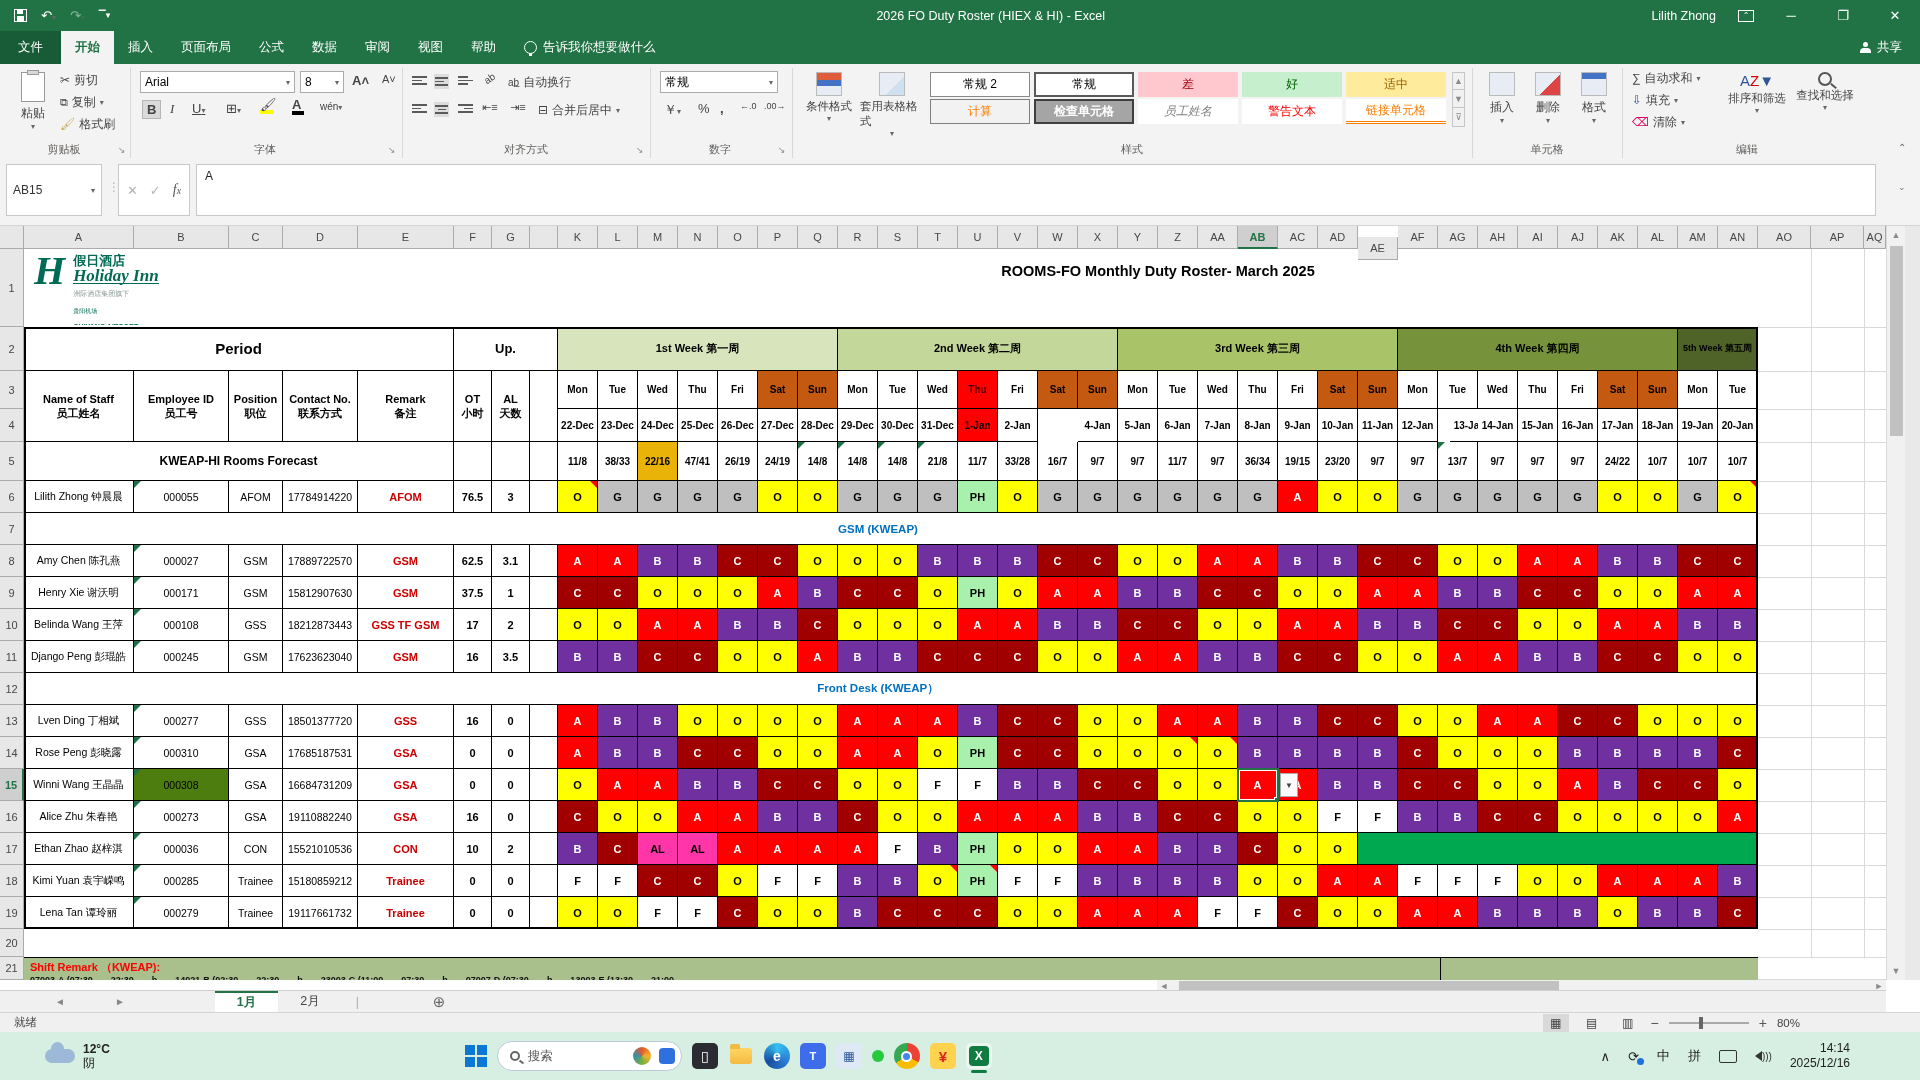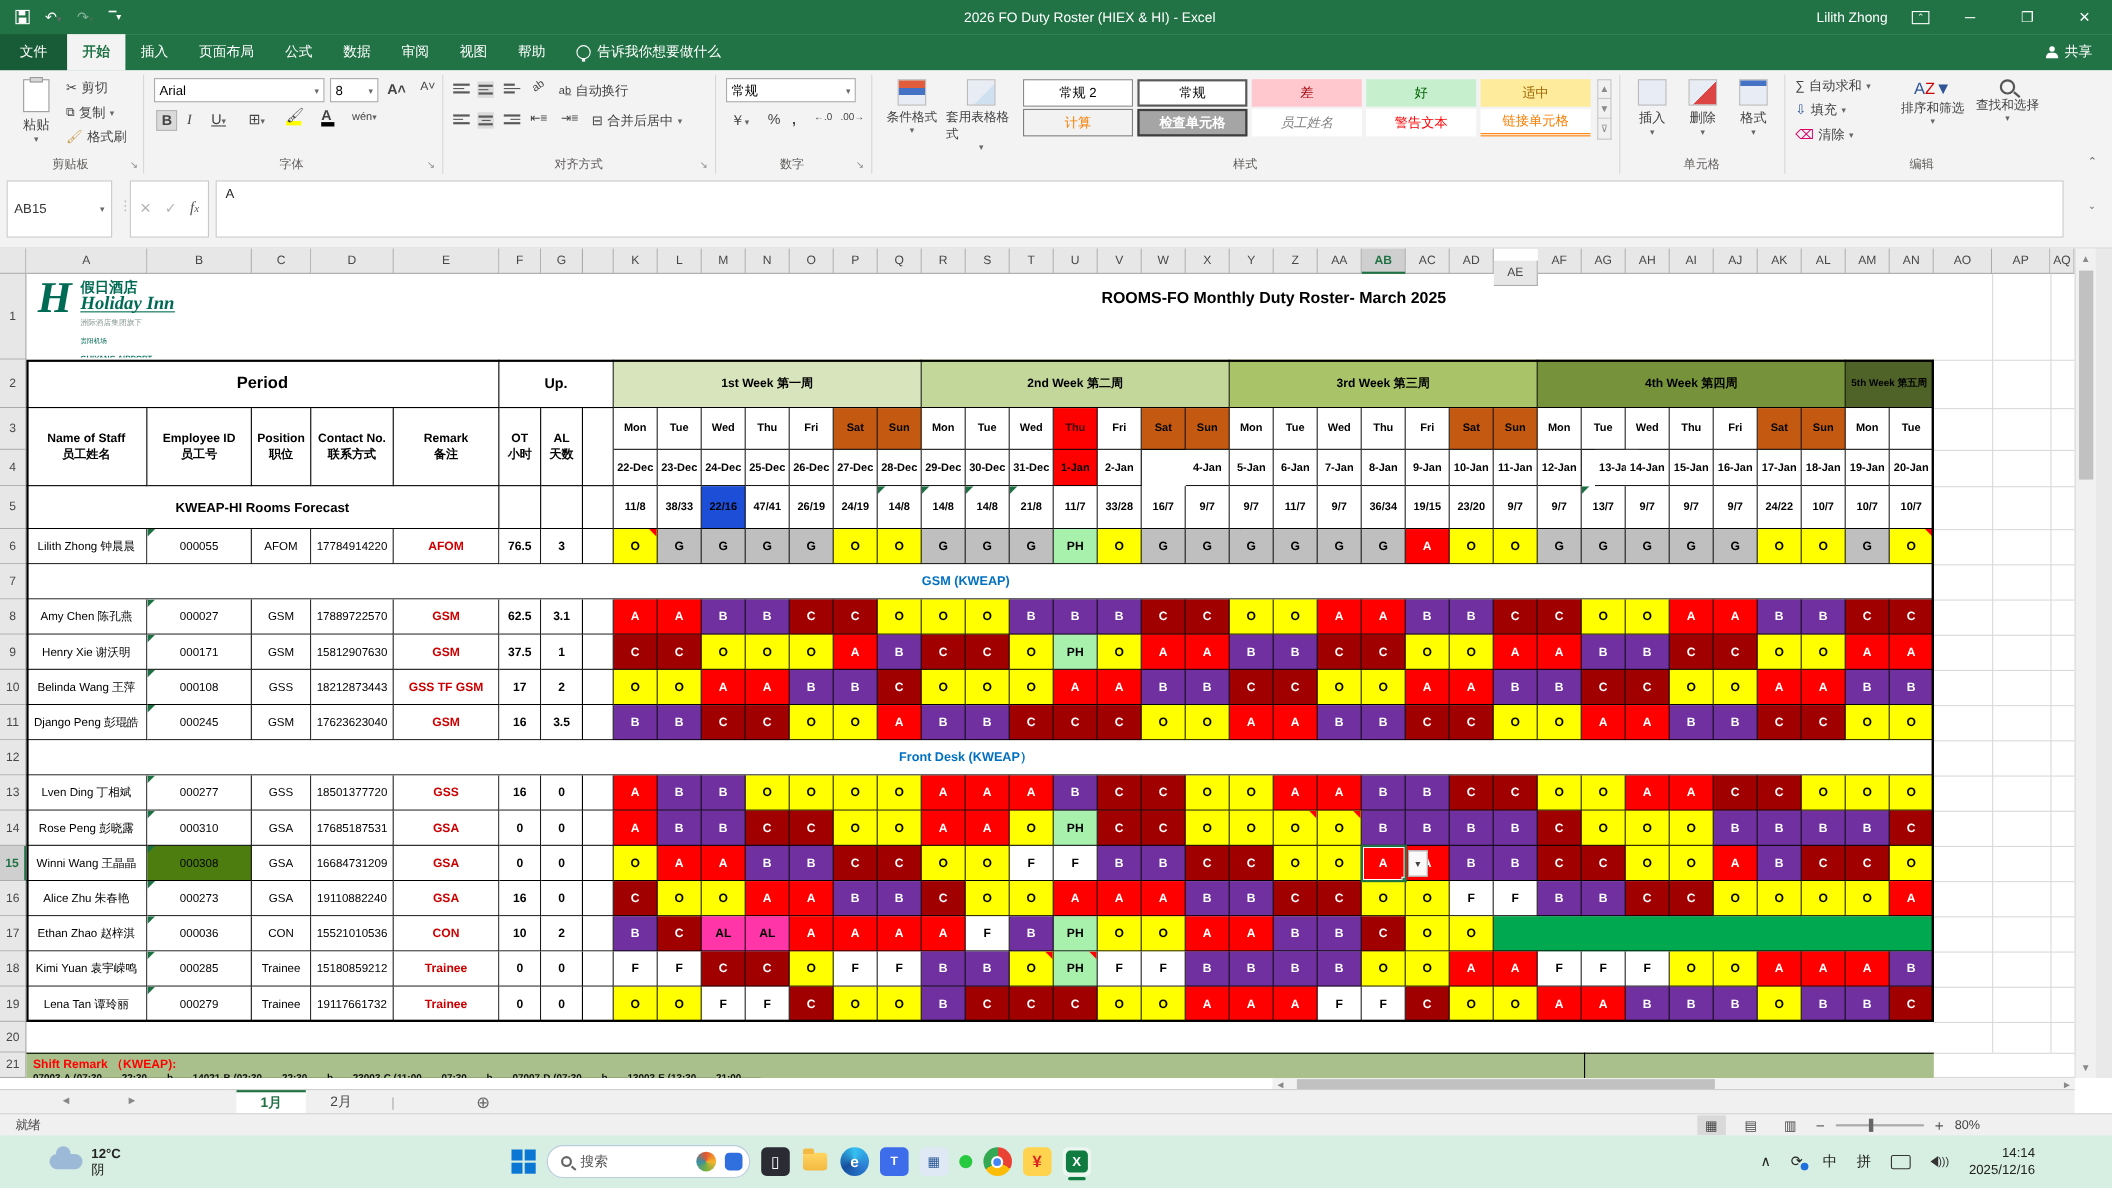--- a/index.html
+++ b/index.html
@@ -499,21 +499,21 @@
     <div class="cell bord" style="left: 1598px; top: 409px; width: 40px; height: 33px; font-weight: bold; font-size: 10px; background: rgb(255, 255, 255);">17-Jan</div>
     <div class="cell bord" style="left: 1638px; top: 409px; width: 40px; height: 33px; font-weight: bold; font-size: 10px; background: rgb(255, 255, 255);">18-Jan</div>
     <div class="cell bord" style="left: 1678px; top: 409px; width: 40px; height: 33px; font-weight: bold; font-size: 10px; background: rgb(255, 255, 255);">19-Jan</div>
     <div class="cell bord" style="left: 1718px; top: 409px; width: 40px; height: 33px; font-weight: bold; font-size: 10px; background: rgb(255, 255, 255);">20-Jan</div>
     <div class="cell bord" style="left: 24px; top: 442px; width: 430px; height: 39px; font-weight: bold; font-size: 12px;">KWEAP-HI Rooms Forecast</div>
     <div class="cell bord" style="left: 454px; top: 442px; width: 38px; height: 39px;"></div>
     <div class="cell bord" style="left: 492px; top: 442px; width: 38px; height: 39px;"></div>
     <div class="cell bord" style="left: 530px; top: 442px; width: 28px; height: 39px;"></div>
     <div class="cell bord" style="left: 558px; top: 442px; width: 40px; height: 39px; font-weight: bold; font-size: 10px; background: rgb(255, 255, 255);">11/8</div>
     <div class="cell bord" style="left: 598px; top: 442px; width: 40px; height: 39px; font-weight: bold; font-size: 10px; background: rgb(255, 255, 255);">38/33</div>
-    <div class="cell bord" style="left: 638px; top: 442px; width: 40px; height: 39px; font-weight: bold; font-size: 10px; background: #1d4ed8;">22/16</div>
+    <div class="cell bord" style="left: 638px; top: 442px; width: 40px; height: 39px; font-weight: bold; font-size: 10px; background: #eab308;">22/16</div>
     <div class="cell bord" style="left: 678px; top: 442px; width: 40px; height: 39px; font-weight: bold; font-size: 10px; background: rgb(255, 255, 255);">47/41</div>
     <div class="cell bord" style="left: 718px; top: 442px; width: 40px; height: 39px; font-weight: bold; font-size: 10px; background: rgb(255, 255, 255);">26/19</div>
     <div class="cell bord" style="left: 758px; top: 442px; width: 40px; height: 39px; font-weight: bold; font-size: 10px; background: rgb(255, 255, 255);">24/19</div>
     <div class="cell bord" style="left: 798px; top: 442px; width: 40px; height: 39px; font-weight: bold; font-size: 10px; background: rgb(255, 255, 255);">14/8<i class="flagtl"></i></div>
     <div class="cell bord" style="left: 838px; top: 442px; width: 40px; height: 39px; font-weight: bold; font-size: 10px; background: rgb(255, 255, 255);">14/8<i class="flagtl"></i></div>
     <div class="cell bord" style="left: 878px; top: 442px; width: 40px; height: 39px; font-weight: bold; font-size: 10px; background: rgb(255, 255, 255);">14/8<i class="flagtl"></i></div>
     <div class="cell bord" style="left: 918px; top: 442px; width: 40px; height: 39px; font-weight: bold; font-size: 10px; background: rgb(255, 255, 255);">21/8<i class="flagtl"></i></div>
     <div class="cell bord" style="left: 958px; top: 442px; width: 40px; height: 39px; font-weight: bold; font-size: 10px; background: rgb(255, 255, 255);">11/7</div>
     <div class="cell bord" style="left: 998px; top: 442px; width: 40px; height: 39px; font-weight: bold; font-size: 10px; background: rgb(255, 255, 255);">33/28</div>
     <div class="cell bord" style="left: 1038px; top: 442px; width: 40px; height: 39px; font-weight: bold; font-size: 10px; background: rgb(255, 255, 255);">16/7</div>

